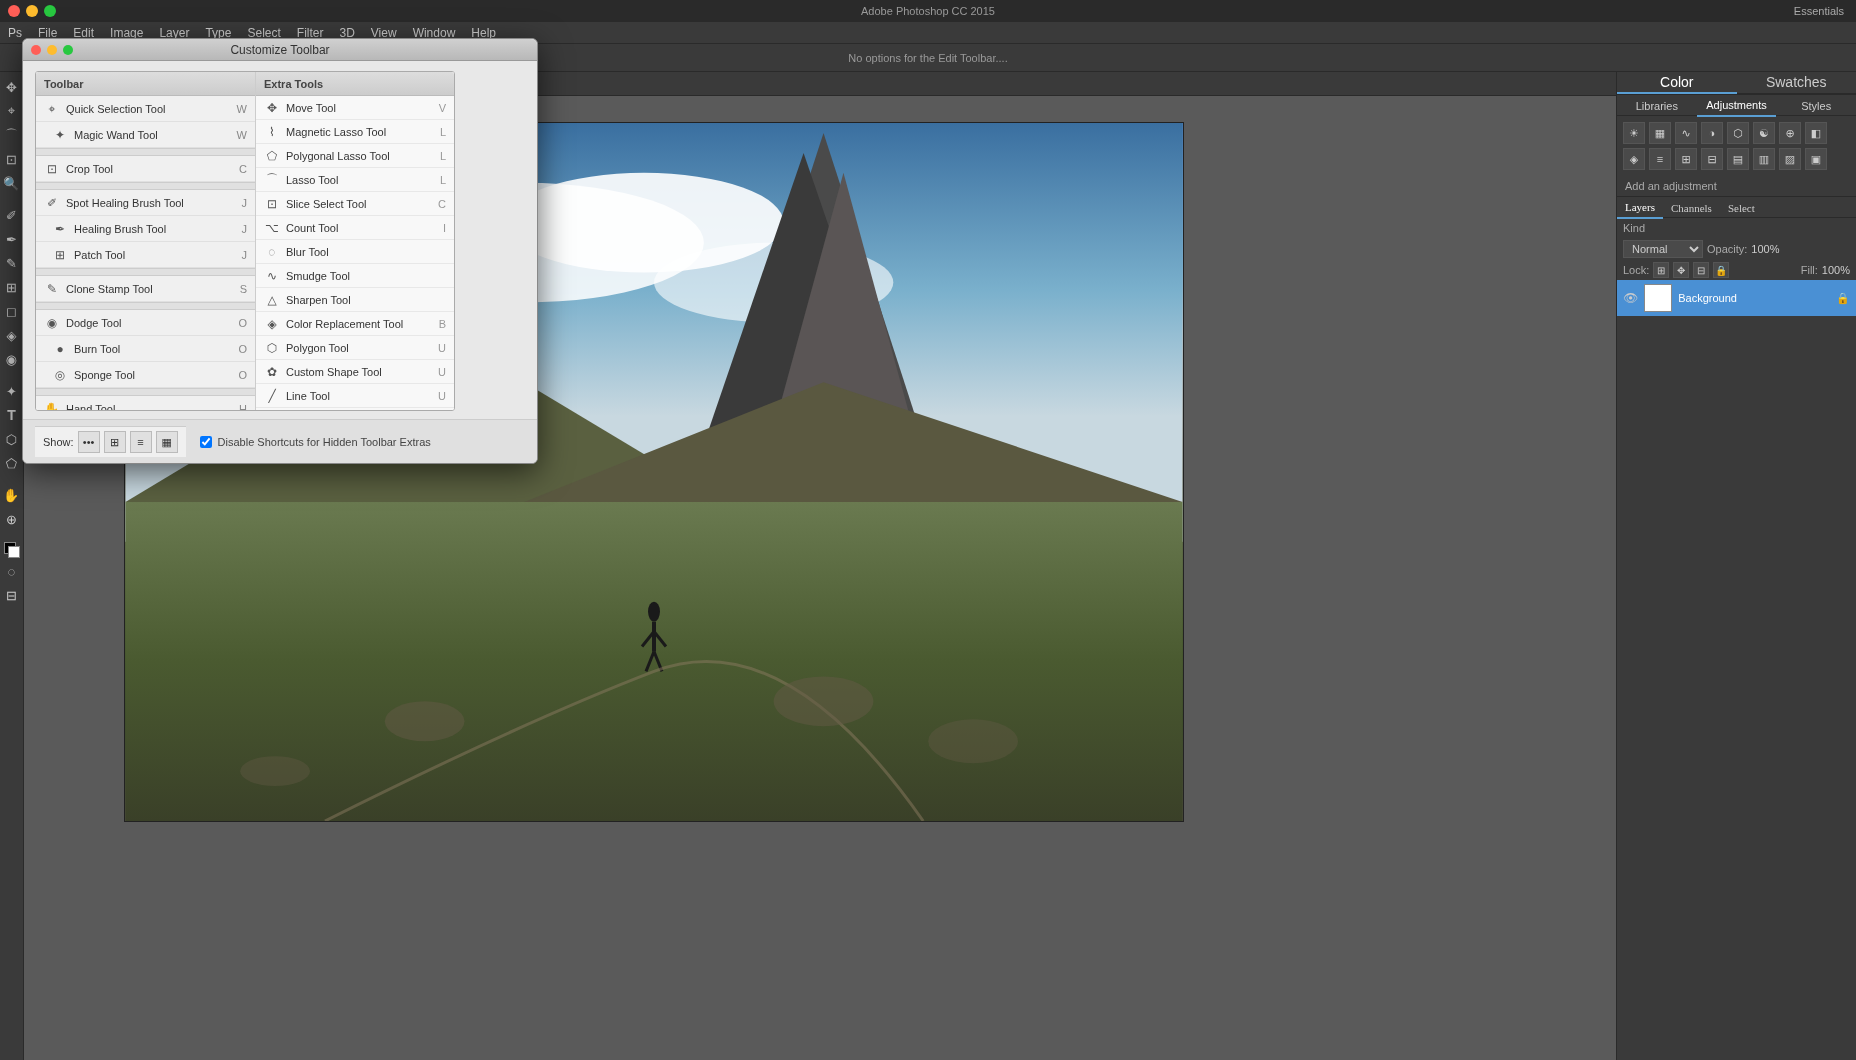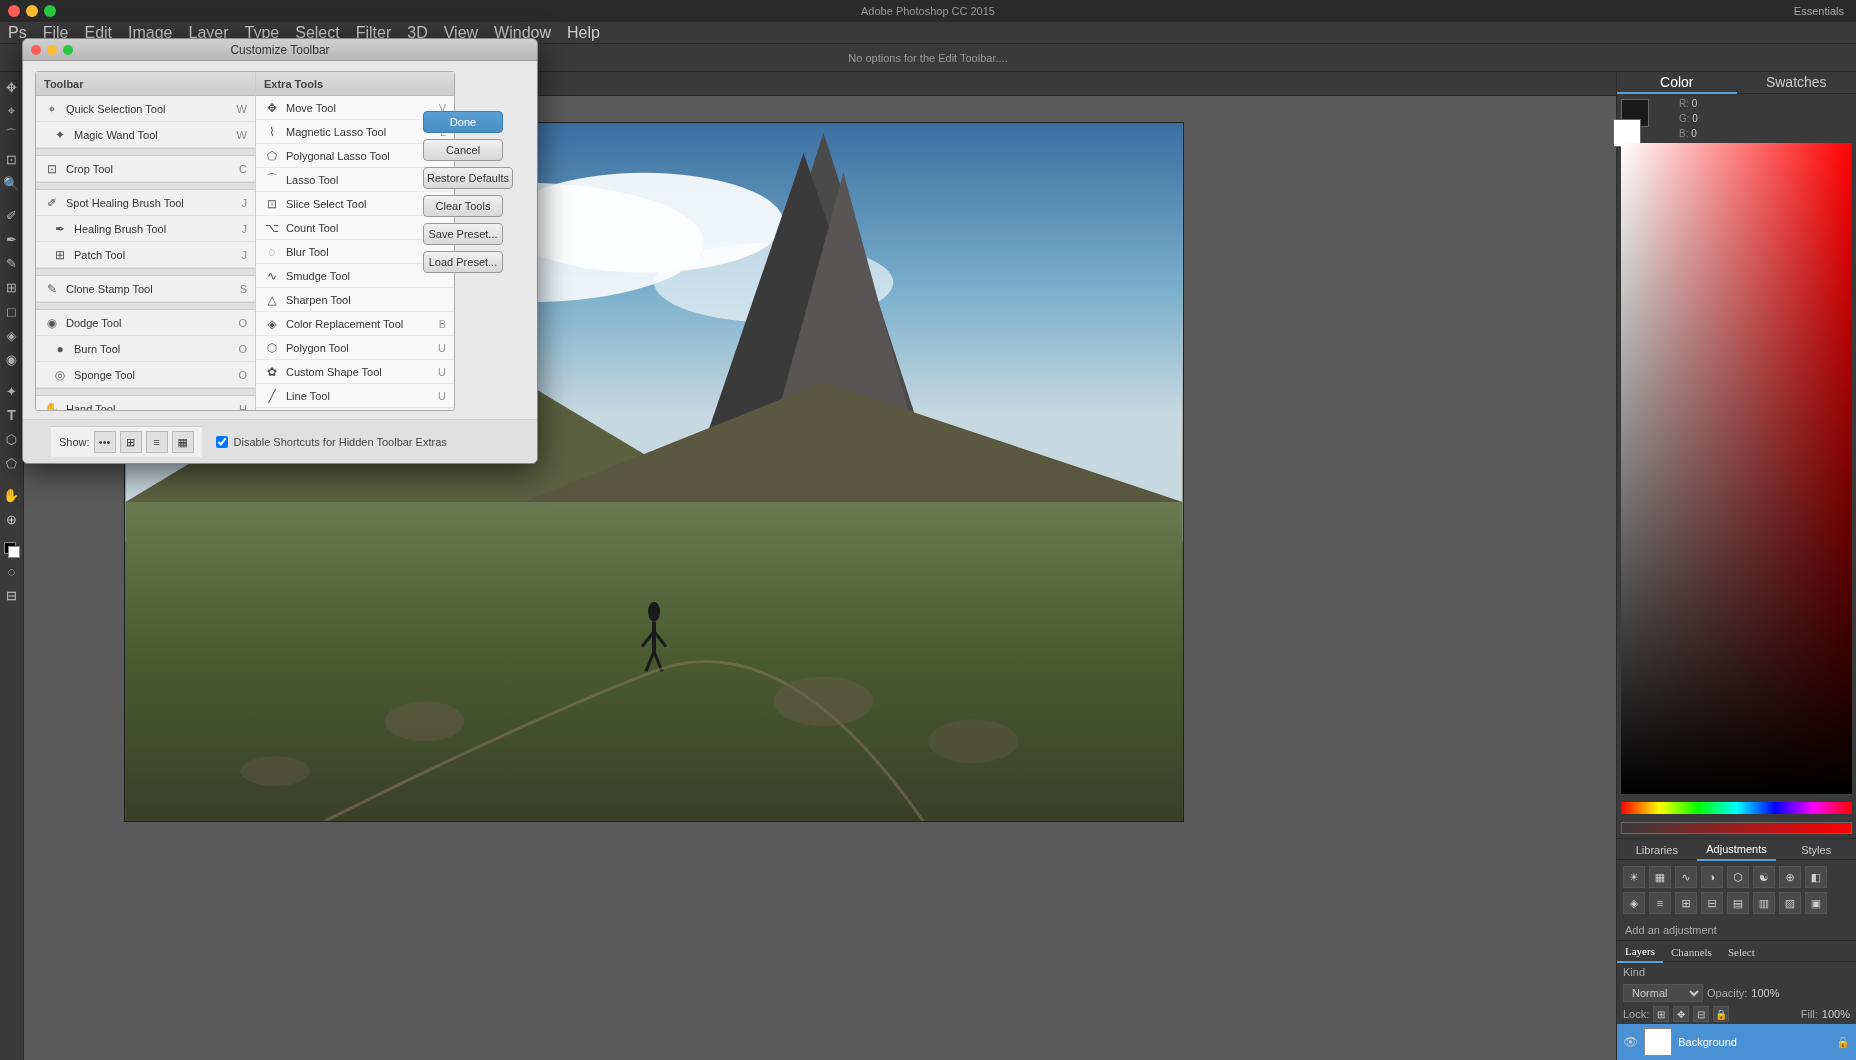--- a/index.html
+++ b/index.html
@@ -54,21 +54,21 @@
     #menubar {
       height: 22px;
       background: #3a3a3a;
       display: flex;
       align-items: center;
       padding: 0 8px;
       gap: 16px;
       border-bottom: 1px solid #2a2a2a;
     }
     .menu-item {
-      font-size: 16px;
+      font-size: 12px;
       color: #ccc;
       cursor: pointer;
     }
     #options-bar {
       height: 28px;
       background: #3a3a3a;
       border-bottom: 1px solid #2a2a2a;
       display: flex;
       align-items: center;
       padding: 0 24px;
@@ -513,21 +513,21 @@
       align-items: center;
       justify-content: center;
     }
     .dialog-btn.primary {
       background: linear-gradient(to bottom, #5a9fd4, #4a8fc4);
       color: #fff;
       border-color: #3a7fb4;
     }
 
     #dialog-footer {
-      padding: 6px 28px;
+      padding: 6px 12px;
       display: flex;
       align-items: center;
       gap: 6px;
       border-top: 1px solid #ccc;
       background: #e0e0e0;
     }
     #disable-shortcuts-cb {
       width: 12px; height: 12px; cursor: pointer;
     }
     #disable-shortcuts-label {
@@ -675,39 +675,20 @@
     </div>
   </div>
 
   <div id="right-panel">
 
     <div id="color-swatches-bar">
       <div class="panel-tab active">Color</div>
       <div class="panel-tab">Swatches</div>
     </div>
 
-    <div id="color-panel">
-      <div id="color-swatches">
-        <div style="position:relative; width:48px; height:40px; cursor:pointer;">
-          <div id="fg-color"></div>
-          <div id="bg-color"></div>
-        </div>
-        <div style="flex:1; margin-left:8px; display:flex; flex-direction:column; gap:4px;">
-          <div style="font-size:10px; color:#888;">R: <span style="color:#ccc;">0</span></div>
-          <div style="font-size:10px; color:#888;">G: <span style="color:#ccc;">0</span></div>
-          <div style="font-size:10px; color:#888;">B: <span style="color:#ccc;">0</span></div>
-        </div>
-      </div>
-      <div id="color-gradient">
-        <div style="position:absolute;top:0;left:0;width:100%;height:100%;background:linear-gradient(to right,#fff,#f00);"></div>
-        <div style="position:absolute;top:0;left:0;width:100%;height:100%;background:linear-gradient(to bottom,transparent,#000);"></div>
-      </div>
-      <div id="hue-slider"></div>
-      <div style="height:12px; background:linear-gradient(to right, transparent, #f00); border:1px solid #666;"></div>
-    </div>
 
     <div id="libs-adj-bar">
       <div class="libs-tab">Libraries</div>
       <div class="libs-tab active">Adjustments</div>
       <div class="libs-tab">Styles</div>
     </div>
     <div id="adj-tools">
       <div class="adj-btn">☀</div>
       <div class="adj-btn">▦</div>
       <div class="adj-btn">∿</div>
@@ -774,28 +755,20 @@
         <span class="dwc dwc-min"></span>
         <span class="dwc dwc-max"></span>
       </div>
       <span id="dialog-title-text">Customize Toolbar</span>
     </div>
 
     <div id="dialog-body">
 
       <div style="position:relative;">
 
-        <div id="dialog-buttons">
-          <div class="dialog-btn primary">Done</div>
-          <div class="dialog-btn">Cancel</div>
-          <div class="dialog-btn" style="width:90px;">Restore Defaults</div>
-          <div class="dialog-btn">Clear Tools</div>
-          <div class="dialog-btn">Save Preset...</div>
-          <div class="dialog-btn">Load Preset...</div>
-        </div>
 
         <div id="dialog-columns" style="width:420px;">
 
           <div id="toolbar-column">
             <div class="col-header">Toolbar</div>
 
             <div class="toolbar-item">
               <div class="tool-icon-sm">⌖</div>
               <span class="tool-name">Quick Selection Tool</span>
               <span class="tool-shortcut">W</span>

